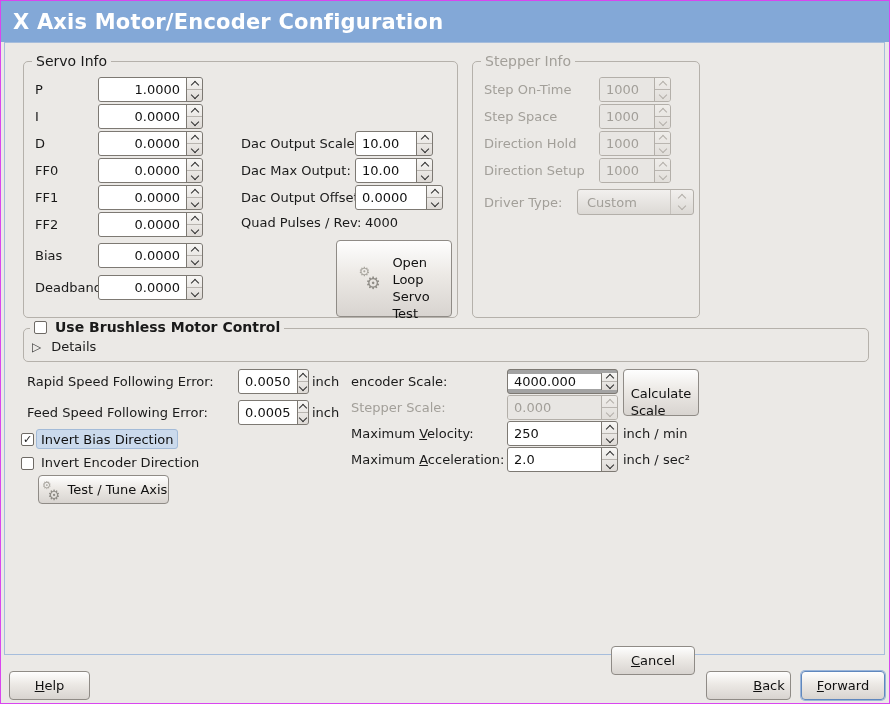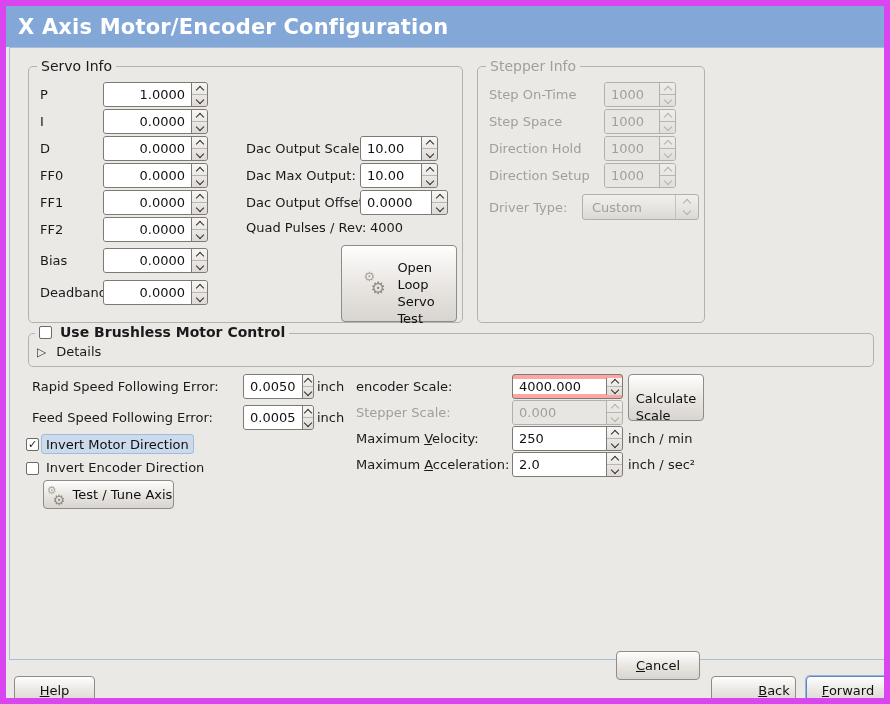--- a/index.html
+++ b/index.html
@@ -1,28 +1,28 @@
 <!DOCTYPE html>
 <html><head>
 <meta charset="utf-8">
 <style>
   html,body{margin:0;padding:0;}
   body{font-family:"DejaVu Sans","Liberation Sans",sans-serif;background:#d8d6d3;}
-  .window{position:relative;width:890px;height:704px;background:#ebe9e6;border:6px solid #d946ef;box-sizing:border-box;overflow:hidden;}
+  .window{position:relative;width:890px;height:704px;background:#ebe9e6;border:1px solid #d946ef;box-sizing:border-box;overflow:hidden;}
   .titlebar{position:absolute;left:0;top:0;width:890px;height:41px;background:#83a8d7;display:flex;align-items:center;}
   .titlebar .title{color:#ffffff;font-size:21px;font-weight:bold;padding-left:12px;letter-spacing:0.2px;}
   .main-panel{position:absolute;left:3px;top:41px;width:881px;height:613px;border:1px solid #a6bddc;box-sizing:border-box;}
   .frame{position:absolute;border:1px solid #b5b1ab;border-radius:5px;box-sizing:border-box;}
   .legend{position:absolute;top:-9px;left:8px;background:#ebe9e6;padding:0 4px;font-size:14px;color:#1a1a1a;line-height:17px;}
   .legend.dis{color:#a29f99;}
   .lbl{position:absolute;font-size:13px;color:#1a1a1a;height:25px;line-height:25px;white-space:nowrap;}
   .lbl.dis{color:#a29f99;}
   .mn{text-decoration:underline;}
   
-  .spin{position:absolute;display:flex;height:25px;border:1px solid #7d7973;border-radius:3px;background:#fca5a5;box-sizing:border-box;overflow:hidden;}
+  .spin{position:absolute;display:flex;height:25px;border:1px solid #7d7973;border-radius:3px;background:#a3a3a3;box-sizing:border-box;overflow:hidden;}
   .spin .val{flex:1;font-size:13px;color:#111;display:flex;align-items:center;padding:0 6px;background:#ffffff;white-space:nowrap;}
   .spin.right .val{justify-content:flex-end;}
   .spin .btns{width:15px;display:flex;flex-direction:column;border-left:1px solid #7d7973;background:linear-gradient(#f7f6f4,#dedad6);}
   .spin .btns .b{flex:1;display:flex;align-items:center;justify-content:center;}
   .spin .btns .b + .b{border-top:1px solid #b9b5b0;}
   .ch{width:5px;height:5px;border-style:solid;border-color:#2e2e2e;border-width:1px 0 0 1px;}
   .ch.up{transform:rotate(45deg);margin-top:2px;}
   .ch.down{transform:rotate(225deg);margin-bottom:2px;}
   .spin.dis{border-color:#b3afa9;background:#e8e6e3;}
   .spin.dis .val{background:#e8e6e3;color:#a29f99;}
@@ -365,21 +365,21 @@
           <i class="ch up"></i>
         </div>
         <div class="b">
           <i class="ch down"></i>
         </div>
       </div>
   </div>
   <div class="unit" style="left:622px;top:446px;">inch / sec²</div>
 
   <span class="cb" style="left:20px;top:432px;">✓</span>
-  <div class="hl" style="left:35px;top:428px;height:20px;">Invert Motor Direction</div>
+  <div class="hl" style="left:35px;top:428px;height:20px;">Invert Bias Direction</div>
 
   <span class="cb" style="left:20px;top:456px;"></span>
   <div class="lbl" style="left:40px;top:453px;height:18px;line-height:18px;">Invert Encoder Direction</div>
 
   <div class="btn" style="left:37px;top:474px;width:131px;height:29px;gap:4px;">
     <span class="gears" style="width:24px;height:24px;transform:scale(0.85);">
         <span class="g1">⚙</span>
         <span class="g2">⚙</span>
       </span>
     <span>Test / Tune Axis</span>

